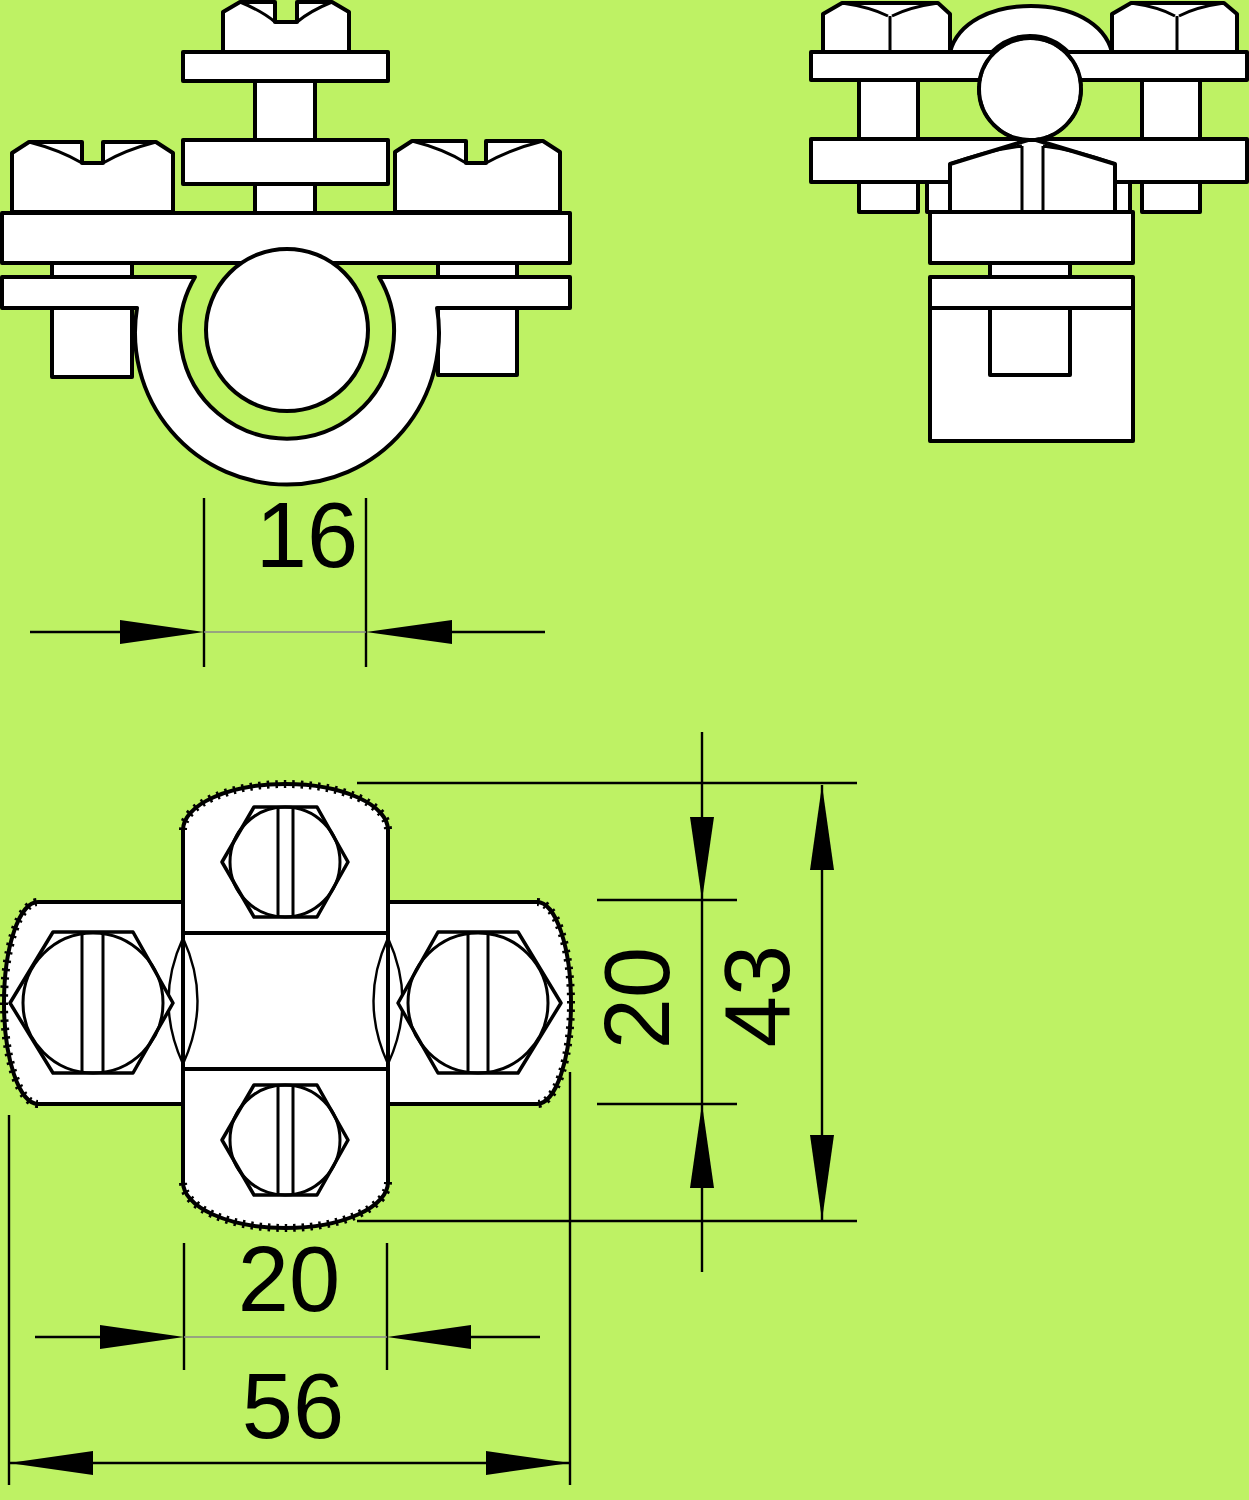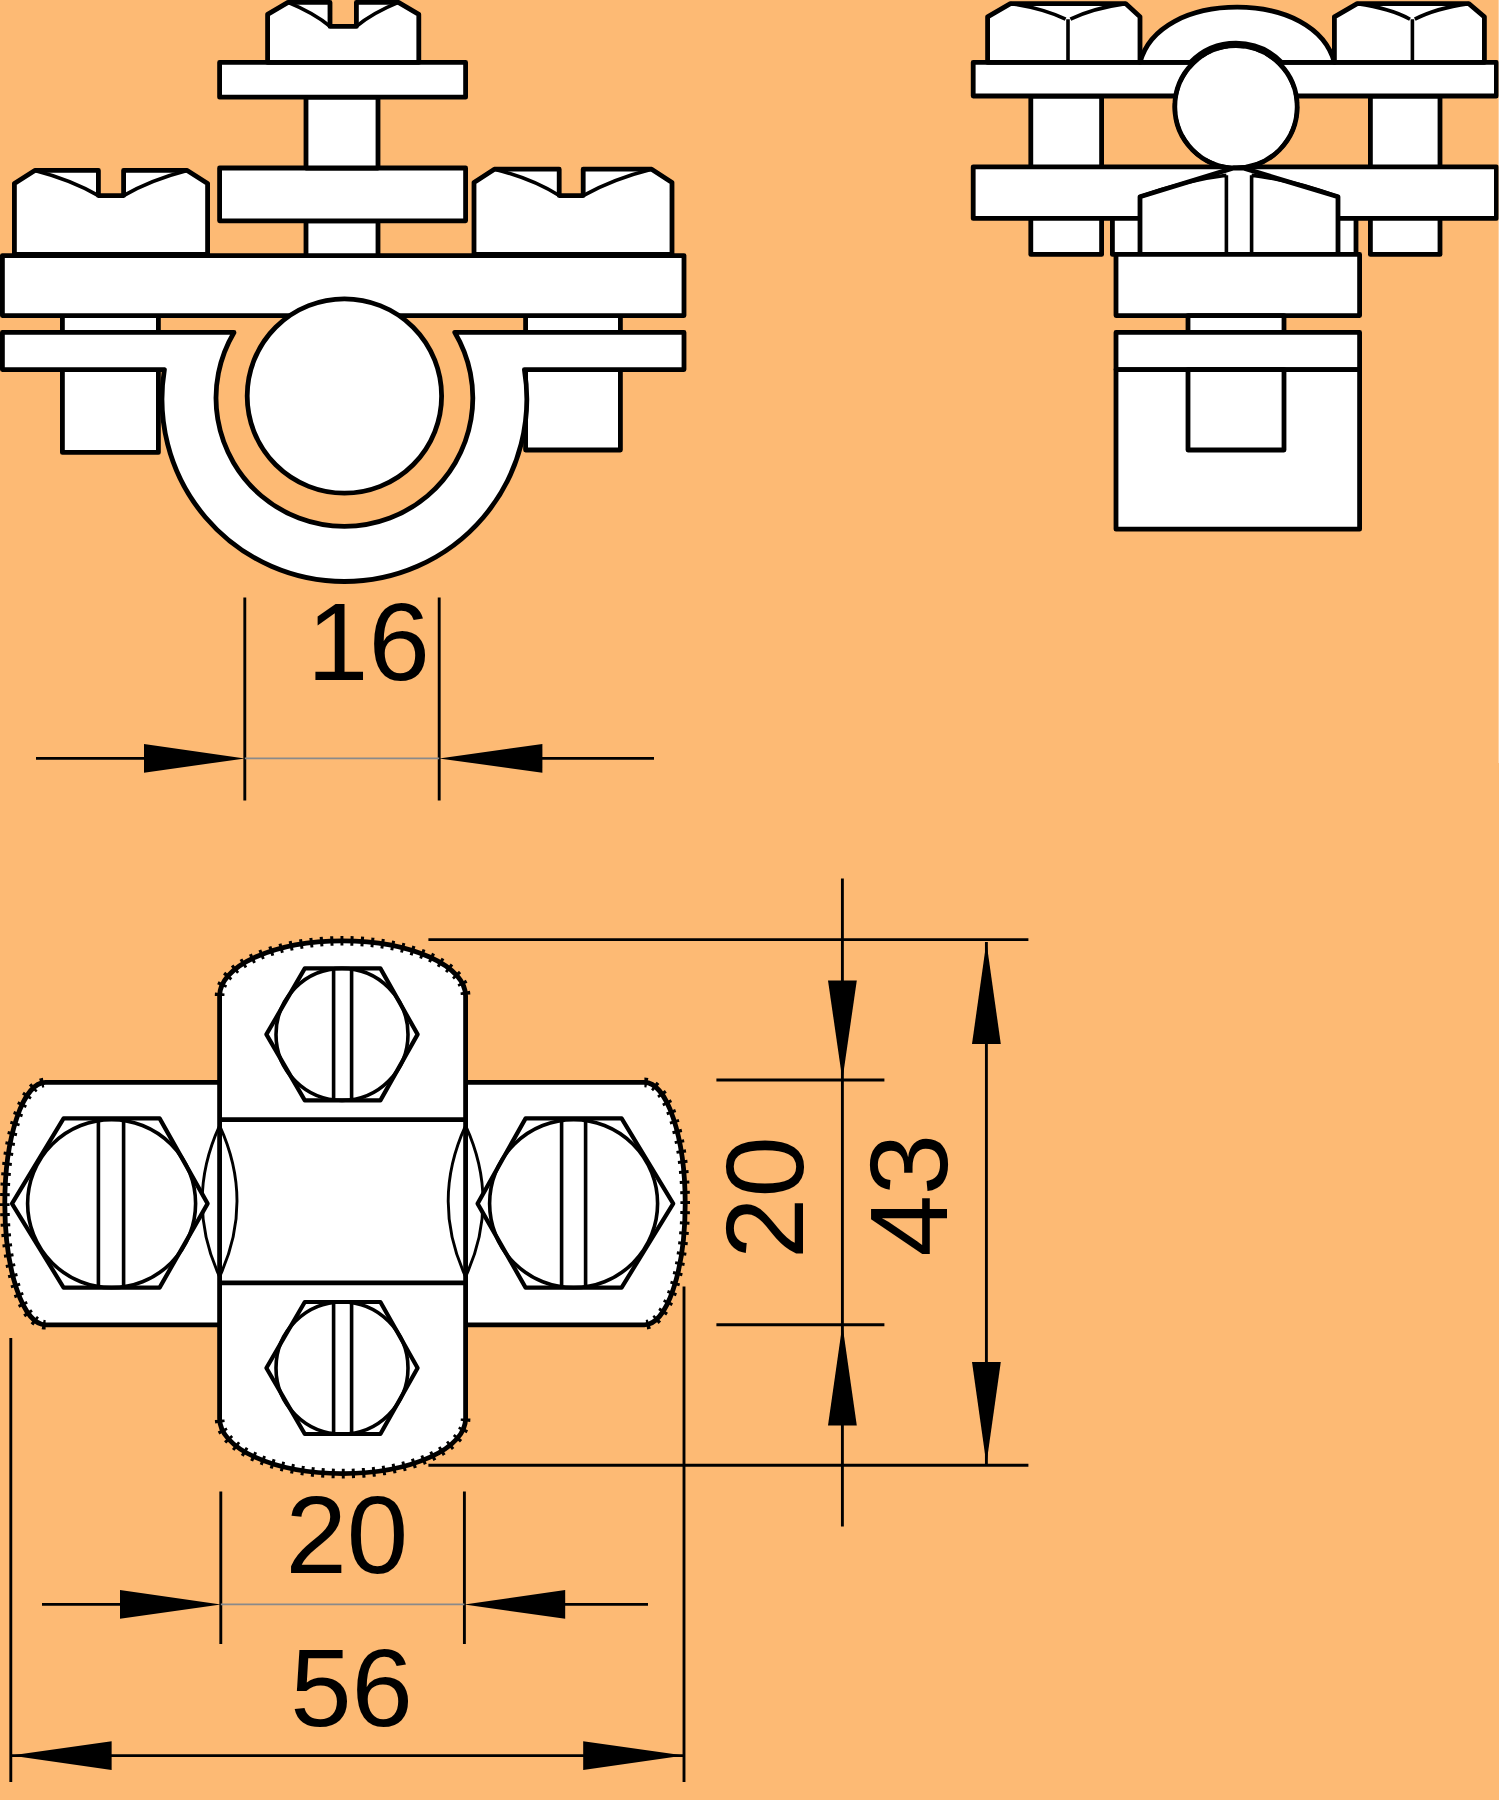--- a/index.html
+++ b/index.html
@@ -1,16 +1,16 @@
 <!DOCTYPE html>
 <html><head>
 <meta charset="utf-8">
 <style>
   html,body{margin:0;padding:0;background:#ffffff;}
-  .stage{width:1249px;height:1500px;background:#fdba74;position:relative;overflow:hidden;}
+  .stage{width:1249px;height:1500px;background:#bef264;position:relative;overflow:hidden;}
   svg{display:block;}
   
   .o{fill:#ffffff;stroke:#000000;stroke-width:4;stroke-linejoin:round;}
   
   .l{fill:none;stroke:#000000;stroke-width:4;stroke-linejoin:round;}
   
   .m{fill:none;stroke:#000000;stroke-width:3;}
   
   .d{fill:none;stroke:#000000;stroke-width:2.4;}
   

